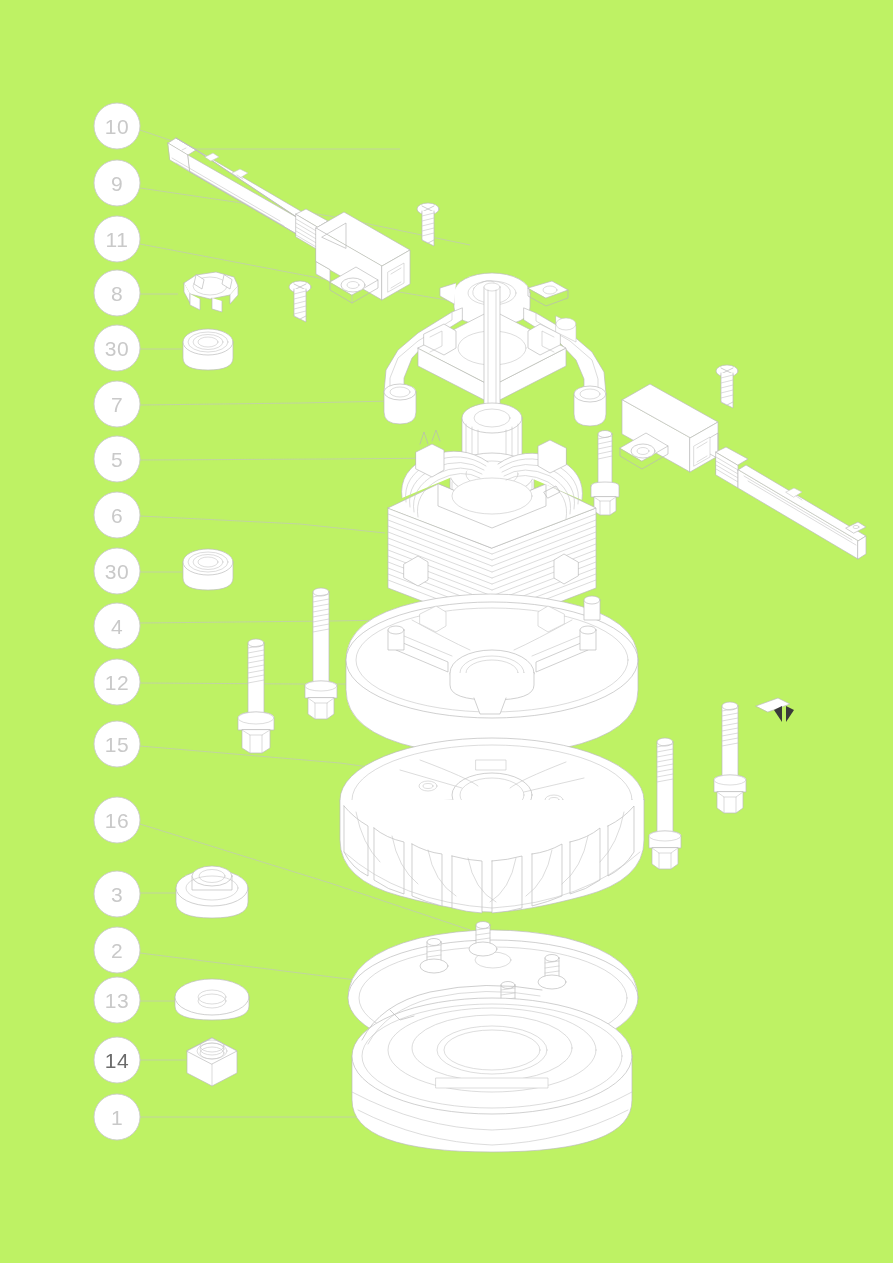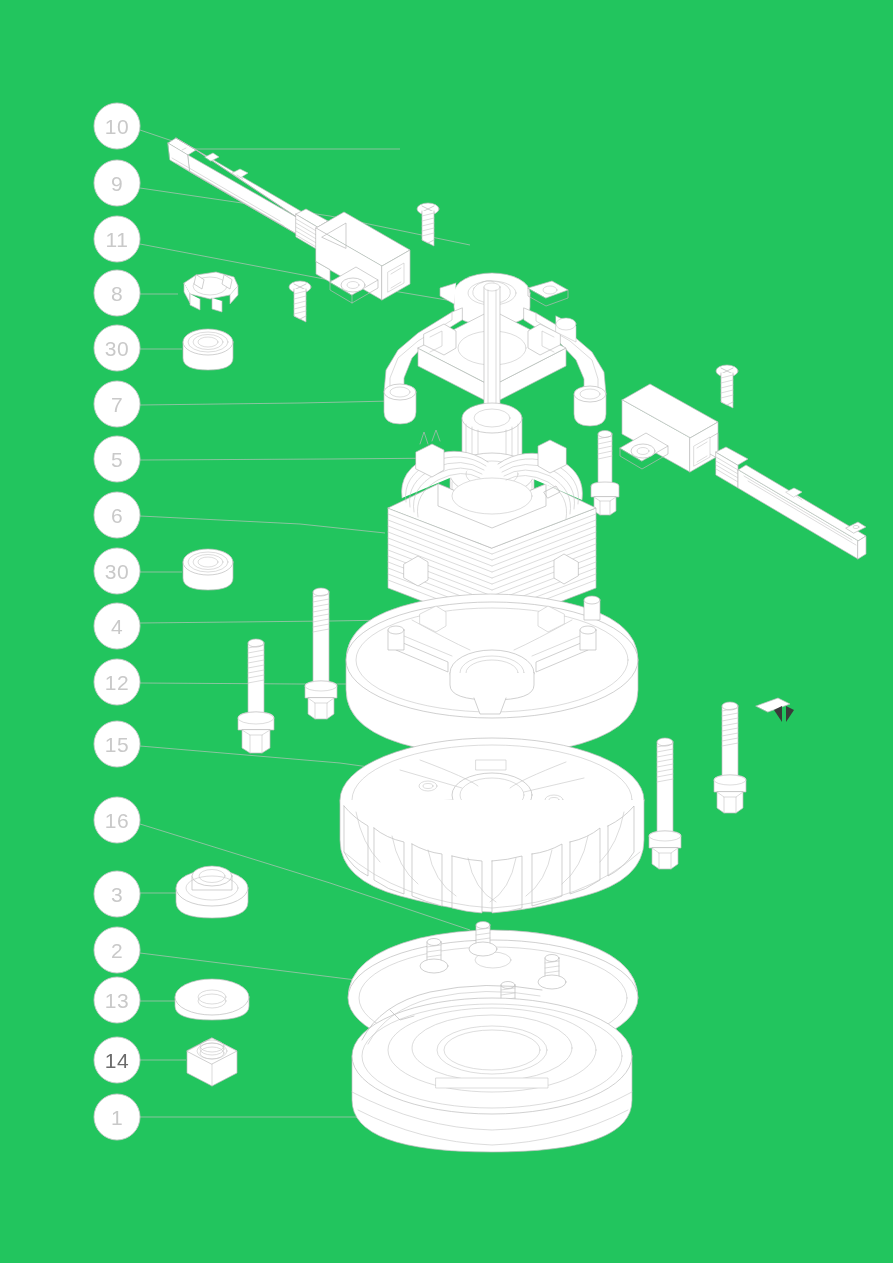--- a/index.html
+++ b/index.html
@@ -1,18 +1,18 @@
 <!DOCTYPE html>
 <html><head>
 <meta charset="utf-8">
 <style>
   html,body{margin:0;padding:0;background:#ffffff;}
   body{width:893px;height:1263px;position:relative;overflow:hidden;
        font-family:"Liberation Sans",sans-serif;}
-  #sheet{position:absolute;left:0;top:0;width:893px;height:1263px;background:#22c55e;text-align:right;}
+  #sheet{position:absolute;left:0;top:0;width:893px;height:1263px;background:#bef264;text-align:right;}
   svg{display:block;}
   .ln{fill:none;stroke:#b9b9b9;stroke-width:0.7;stroke-linejoin:round;stroke-linecap:round;}
   .ln2{fill:none;stroke:#c4c4c4;stroke-width:0.6;stroke-linejoin:round;stroke-linecap:round;}
   .lnf{fill:#ffffff;stroke:#bcbcbc;stroke-width:0.7;stroke-linejoin:round;stroke-linecap:round;}
   .lnf2{fill:#ffffff;stroke:#c6c6c6;stroke-width:0.6;stroke-linejoin:round;stroke-linecap:round;}
   .dark{fill:#3a3a3a;stroke:none;}
   .balloon{fill:#ffffff;stroke:#c9c9c9;stroke-width:0.9;}
   .btxt{fill:#c9c9c9;font-family:"Liberation Sans",sans-serif;font-size:21px;
         text-anchor:middle;dominant-baseline:central;letter-spacing:0.5px;}
   .btxt.em{fill:#6b6b6b;}

